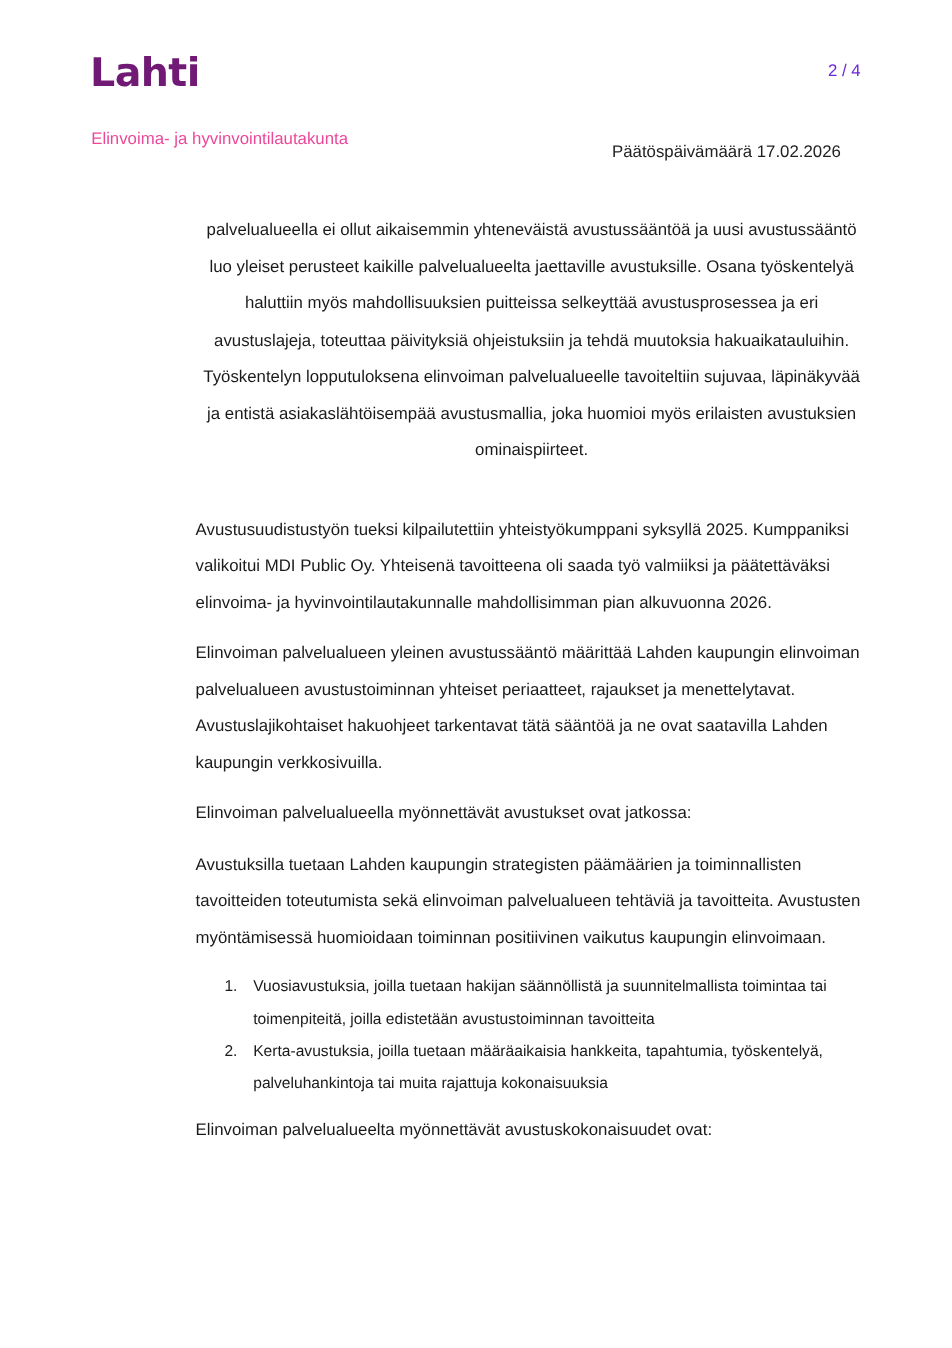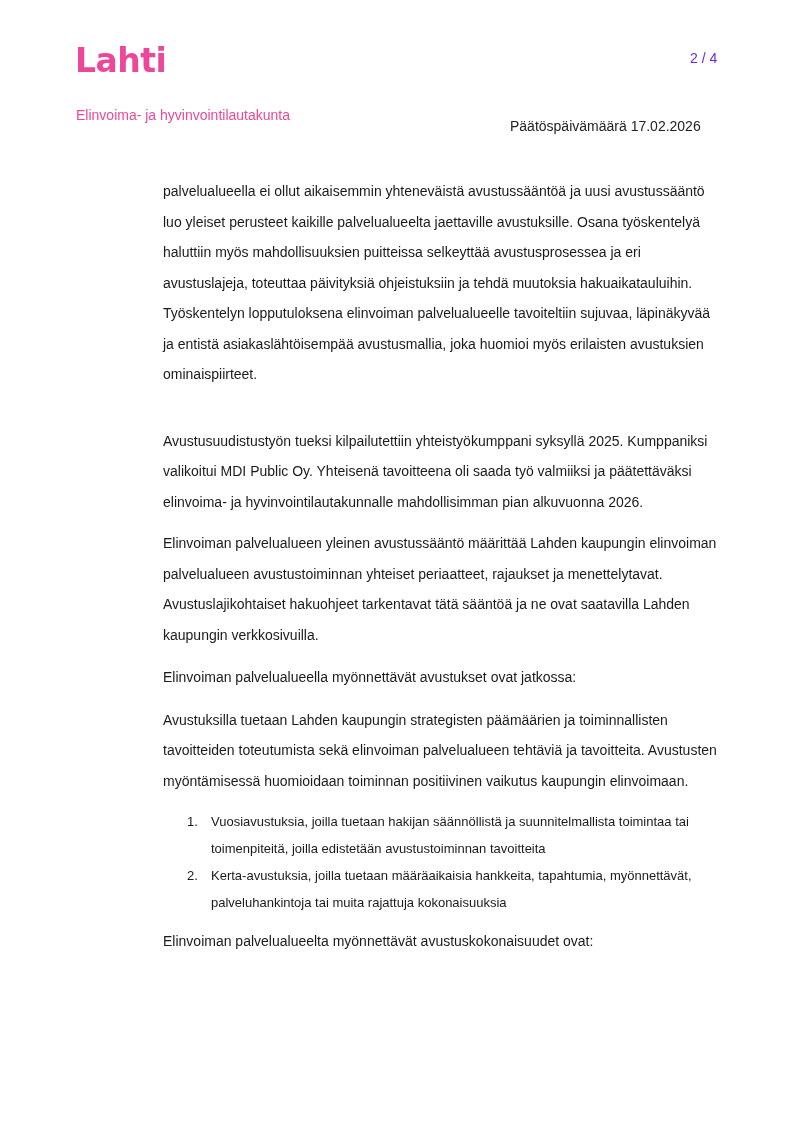--- a/index.html
+++ b/index.html
@@ -1,25 +1,25 @@
 <!DOCTYPE html>
 <html><head>
 <meta charset="utf-8">
 <style>
   html, body { margin: 0; padding: 0; background: #ffffff; }
   body { width: 793px; height: 1123px; position: relative; overflow: hidden;
          font-family: "Liberation Sans", sans-serif; color: #1a1a1a; }
   .logo { position: absolute; left: 75px; top: 44px; font-family: "DejaVu Sans", sans-serif;
-          font-weight: bold; font-size: 33px; color: #ec4899; letter-spacing: -0.5px; line-height: 1; }
+          font-weight: bold; font-size: 33px; color: #701a75; letter-spacing: -0.5px; line-height: 1; }
   .pagenum { position: absolute; left: 690px; top: 50px; font-size: 14px; color: #6d28d9; }
   .hdr-left { position: absolute; left: 76px; top: 107px; font-size: 14px; color: #ec4899; }
   .hdr-right { position: absolute; left: 510px; top: 118px; font-size: 14px; color: #222; }
   .content { position: absolute; left: 163px; top: 176px; width: 560px; font-size: 14px; }
   .para { margin: 0; line-height: 30.5px; }
-  .p1 { margin-bottom: 11px; }
+  .p1 { margin-bottom: 11px; text-align: center; }
   .p2 { margin-bottom: 11px; margin-top: 36px; }
   .heading { font-weight: bold; font-size: 14px; line-height: 30.5px; margin: 0 0 13px 0; }
   .p3 { margin-bottom: 12px; }
   .p4 { margin-bottom: 12px; }
   .p5 { margin-bottom: 12px; }
   ol.list { margin: 0 0 10px 0; padding: 0; list-style: none; }
   ol.list li { position: relative; padding-left: 48px; font-size: 13px; line-height: 27px; }
   ol.list li .num { position: absolute; left: 24px; top: 0; font-size: 13px; }
 </style>
 </head>
@@ -36,17 +36,17 @@
   <p class="para p3">Elinvoiman palvelualueen yleinen avustussääntö määrittää Lahden kaupungin elinvoiman palvelualueen avustustoiminnan yhteiset periaatteet, rajaukset ja menettelytavat. Avustuslajikohtaiset hakuohjeet tarkentavat tätä sääntöä ja ne ovat saatavilla Lahden kaupungin verkkosivuilla.</p>
   <p class="para p5">Elinvoiman palvelualueella myönnettävät avustukset ovat jatkossa:</p>
   <p class="para p4">Avustuksilla tuetaan Lahden kaupungin strategisten päämäärien ja toiminnallisten tavoitteiden toteutumista sekä elinvoiman palvelualueen tehtäviä ja tavoitteita. Avustusten myöntämisessä huomioidaan toiminnan positiivinen vaikutus kaupungin elinvoimaan.</p>
   <ol class="list">
     <li>
       <span class="num">1.</span>
       <span>Vuosiavustuksia, joilla tuetaan hakijan säännöllistä ja suunnitelmallista toimintaa tai toimenpiteitä, joilla edistetään avustustoiminnan tavoitteita</span>
     </li>
     <li>
       <span class="num">2.</span>
-      <span>Kerta-avustuksia, joilla tuetaan määräaikaisia hankkeita, tapahtumia, myönnettävät, palveluhankintoja tai muita rajattuja kokonaisuuksia</span>
+      <span>Kerta-avustuksia, joilla tuetaan määräaikaisia hankkeita, tapahtumia, työskentelyä, palveluhankintoja tai muita rajattuja kokonaisuuksia</span>
     </li>
   </ol>
   <p class="para">Elinvoiman palvelualueelta myönnettävät avustuskokonaisuudet ovat:</p>
 </div>
 
 </body></html>

